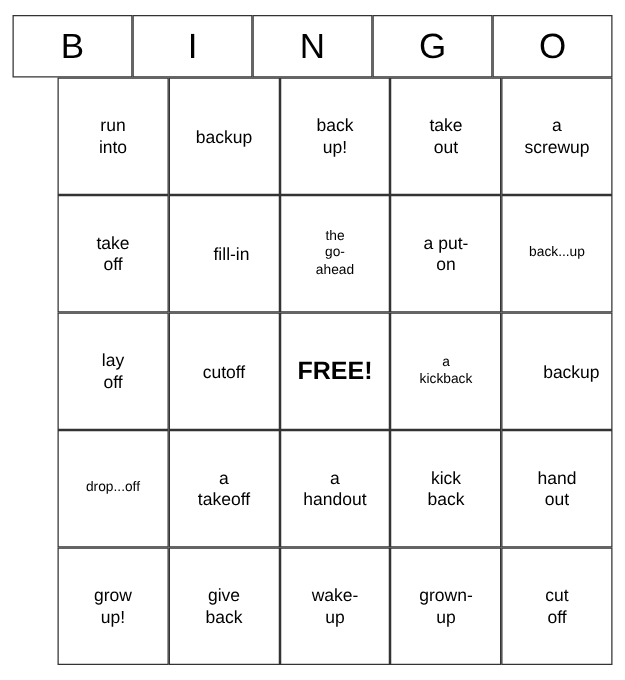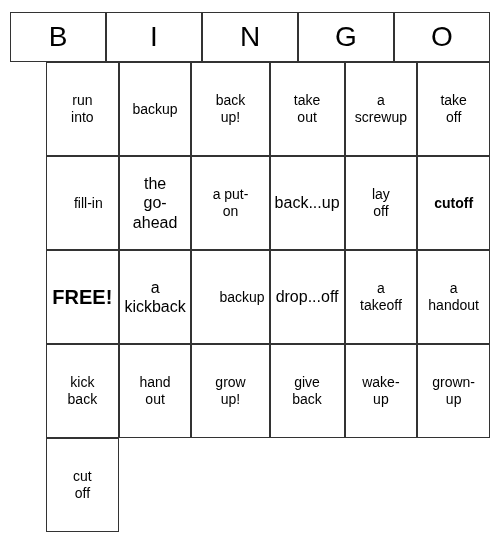--- a/index.html
+++ b/index.html
@@ -26,37 +26,37 @@
     .header-cell {
       display: flex;
       align-items: center;
       justify-content: center;
       font-size: 28px;
       font-weight: normal;
       border: 1px solid #333;
     }
     .bingo-grid {
       display: grid;
-      grid-template-columns: repeat(6, 1fr);
+      grid-template-columns: repeat(5, 1fr);
       grid-template-rows: repeat(5, 1fr);
       flex: 1;
       margin-left: 36px;
     }
     .bingo-cell {
       border: 1px solid #333;
       display: flex;
       align-items: center;
       justify-content: center;
       text-align: center;
       padding: 4px;
       font-size: 14px;
       line-height: 1.2;
     }
     .bingo-cell.small-text {
-      font-size: 16px;
+      font-size: 11px;
     }
     .bingo-cell.free {
       font-size: 20px;
       font-weight: bold;
     }
   </style>
 </head>
 <body>
 
 <div class="bingo-container">
@@ -81,21 +81,21 @@
 off</div>
       <div class="bingo-cell" style="white-space: pre-line; padding-left: 16px;">fill-in</div>
       <div class="bingo-cell small-text" style="white-space: pre-line;">the
 go-
 ahead</div>
       <div class="bingo-cell" style="white-space: pre-line;">a put-
 on</div>
       <div class="bingo-cell small-text" style="white-space: pre-line;">back...up</div>
       <div class="bingo-cell" style="white-space: pre-line;">lay
 off</div>
-      <div class="bingo-cell" style="white-space: pre-line; font-weight: bold;">cutoff</div>
+      <div class="bingo-cell" style="white-space: pre-line;">cutoff</div>
       <div class="bingo-cell free" style="white-space: pre-line;">FREE!</div>
       <div class="bingo-cell small-text" style="white-space: pre-line;">a
 kickback</div>
       <div class="bingo-cell" style="white-space: pre-line; padding-left: 27px;">backup</div>
       <div class="bingo-cell small-text" style="white-space: pre-line;">drop...off</div>
       <div class="bingo-cell" style="white-space: pre-line;">a
 takeoff</div>
       <div class="bingo-cell" style="white-space: pre-line;">a
 handout</div>
       <div class="bingo-cell" style="white-space: pre-line;">kick

